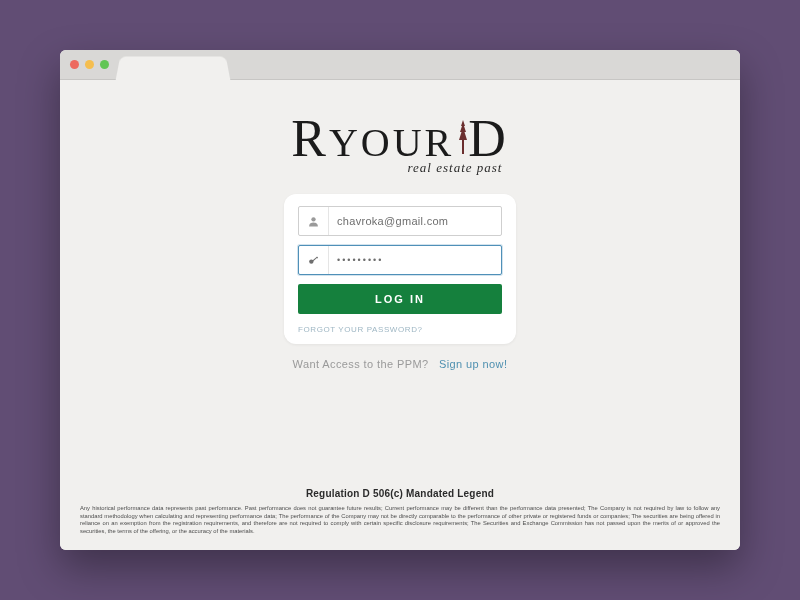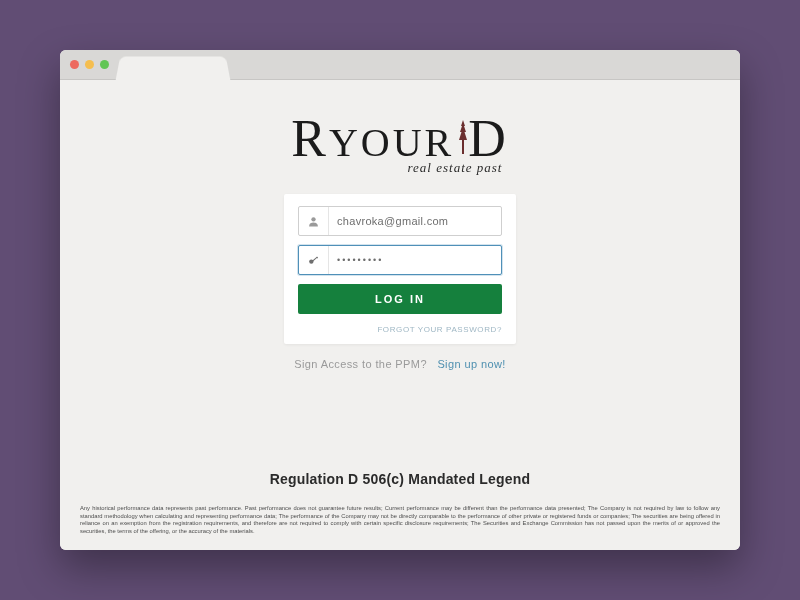--- a/index.html
+++ b/index.html
@@ -86,21 +86,21 @@
     letter-spacing: 1px;
     margin-top: -6px;
     padding-left: 110px;
   }
 
   
   .card {
     background: #ffffff;
     width: 232px;
     padding: 12px 14px 10px;
-    border-radius: 2px;
+    border-radius: 12px;
     box-shadow: 0 1px 3px rgba(0,0,0,0.06);
     display: flex;
     flex-direction: column;
     gap: 9px;
   }
   .field {
     display: flex;
     align-items: center;
     height: 30px;
     border: 1px solid #cfcfcf;
@@ -134,21 +134,21 @@
     background: #15803d;
     color: #fff;
     border: none;
     border-radius: 2px;
     font-size: 11px;
     letter-spacing: 2px;
     font-weight: 600;
     cursor: pointer;
   }
   .forgot {
-    text-align: right;
+    text-align: left;
     font-size: 8px;
     letter-spacing: 0.6px;
     color: #9fb7c4;
     text-transform: uppercase;
     cursor: pointer;
     padding-top: 2px;
   }
 
   .signup-row {
     margin-top: 14px;
@@ -165,24 +165,24 @@
 
   
   .legal {
     position: absolute;
     bottom: 14px;
     left: 20px;
     right: 20px;
     text-align: center;
   }
   .legal-title {
-    font-size: 14px;
+    font-size: 10px;
     font-weight: 700;
     color: #2b2b2b;
-    margin-bottom: 18px;
+    margin-bottom: 6px;
     letter-spacing: 0.2px;
   }
   .legal-body {
     font-size: 5.8px;
     line-height: 1.35;
     color: #4d4d4d;
     text-align: justify;
   }
 </style>
 </head>
@@ -233,21 +233,21 @@
         </span>
         <input type="password" value="•••••••••" style="">
       </div>
 
       <button class="login-btn">LOG IN</button>
 
       <div class="forgot">FORGOT YOUR PASSWORD?</div>
     </div>
 
     <div class="signup-row">
-      <span>Sign Access to the PPM? </span><span class="link">Sign up now!</span>
+      <span>Want Access to the PPM? </span><span class="link">Sign up now!</span>
     </div>
 
     <div class="legal">
       <div class="legal-title">Regulation D 506(c) Mandated Legend</div>
       <div class="legal-body">Any historical performance data represents past performance.  Past performance does not guarantee future results; Current performance may be different than the performance data presented; The Company is not required by law to follow any standard methodology when calculating and representing performance data; The performance of the Company may not be directly comparable to the performance of other private or registered funds or companies; The securities are being offered in reliance on an exemption from the registration requirements, and therefore are not required to comply with certain specific disclosure requirements; The Securities and Exchange Commission has not passed upon the merits of or approved the securities, the terms of the offering, or the accuracy of the materials.</div>
     </div>
 
   </div>
 </div>
 

